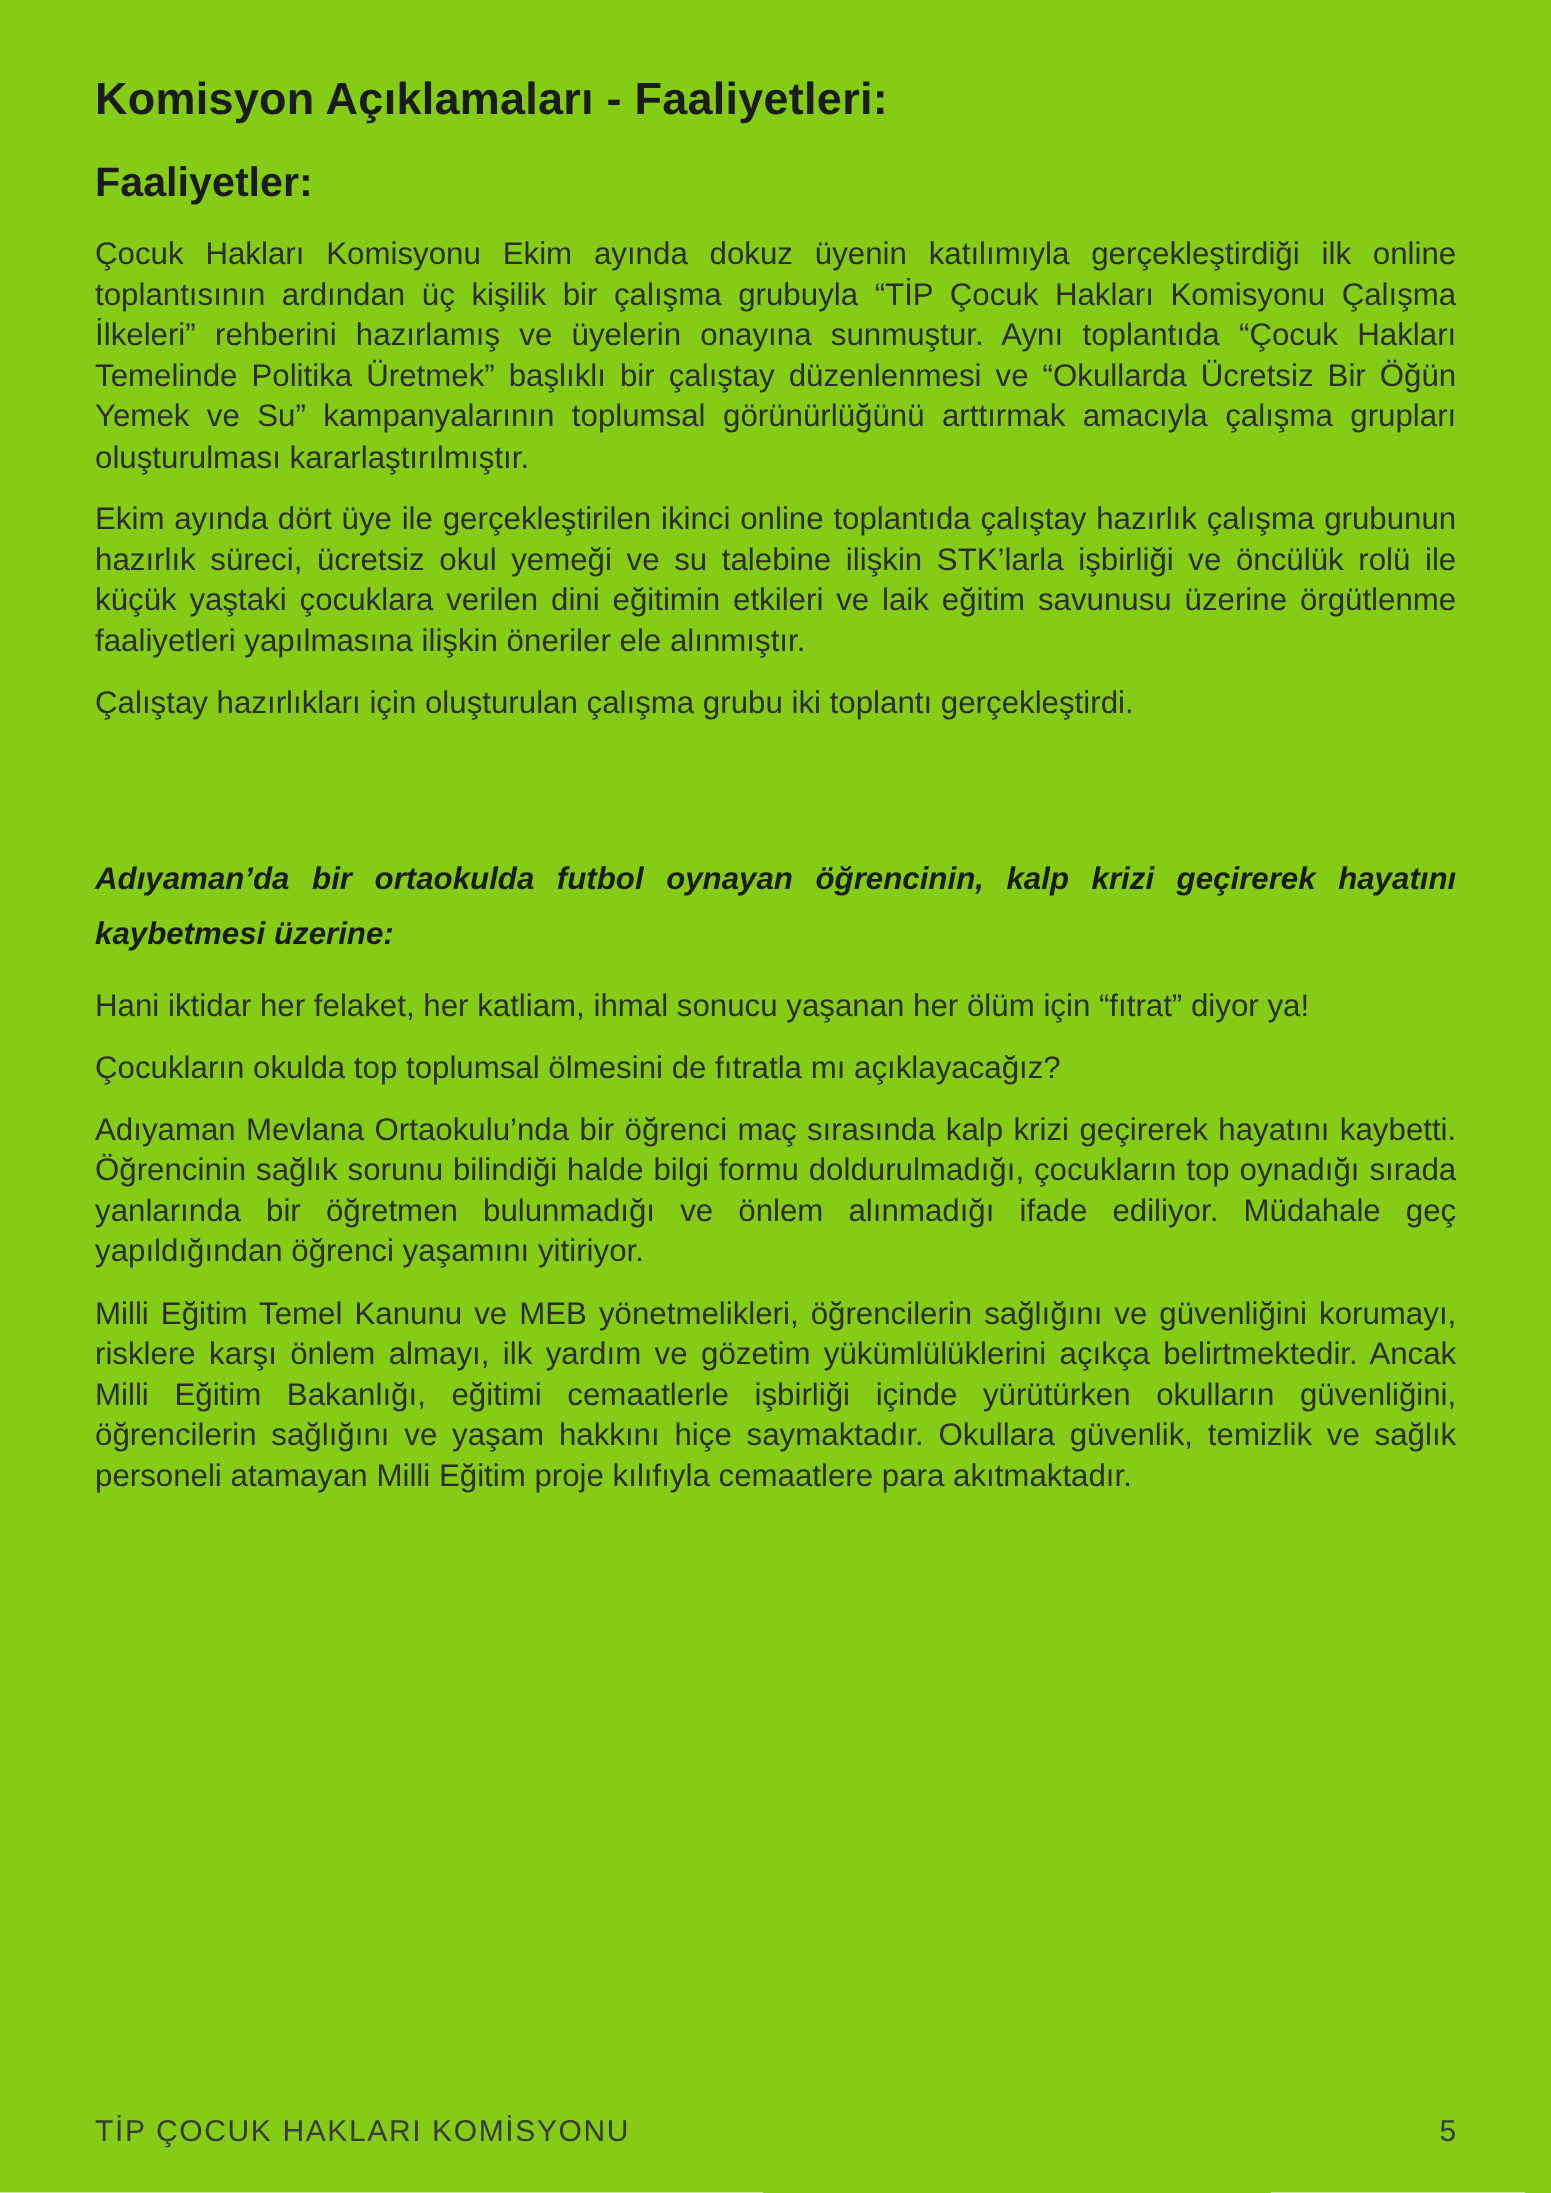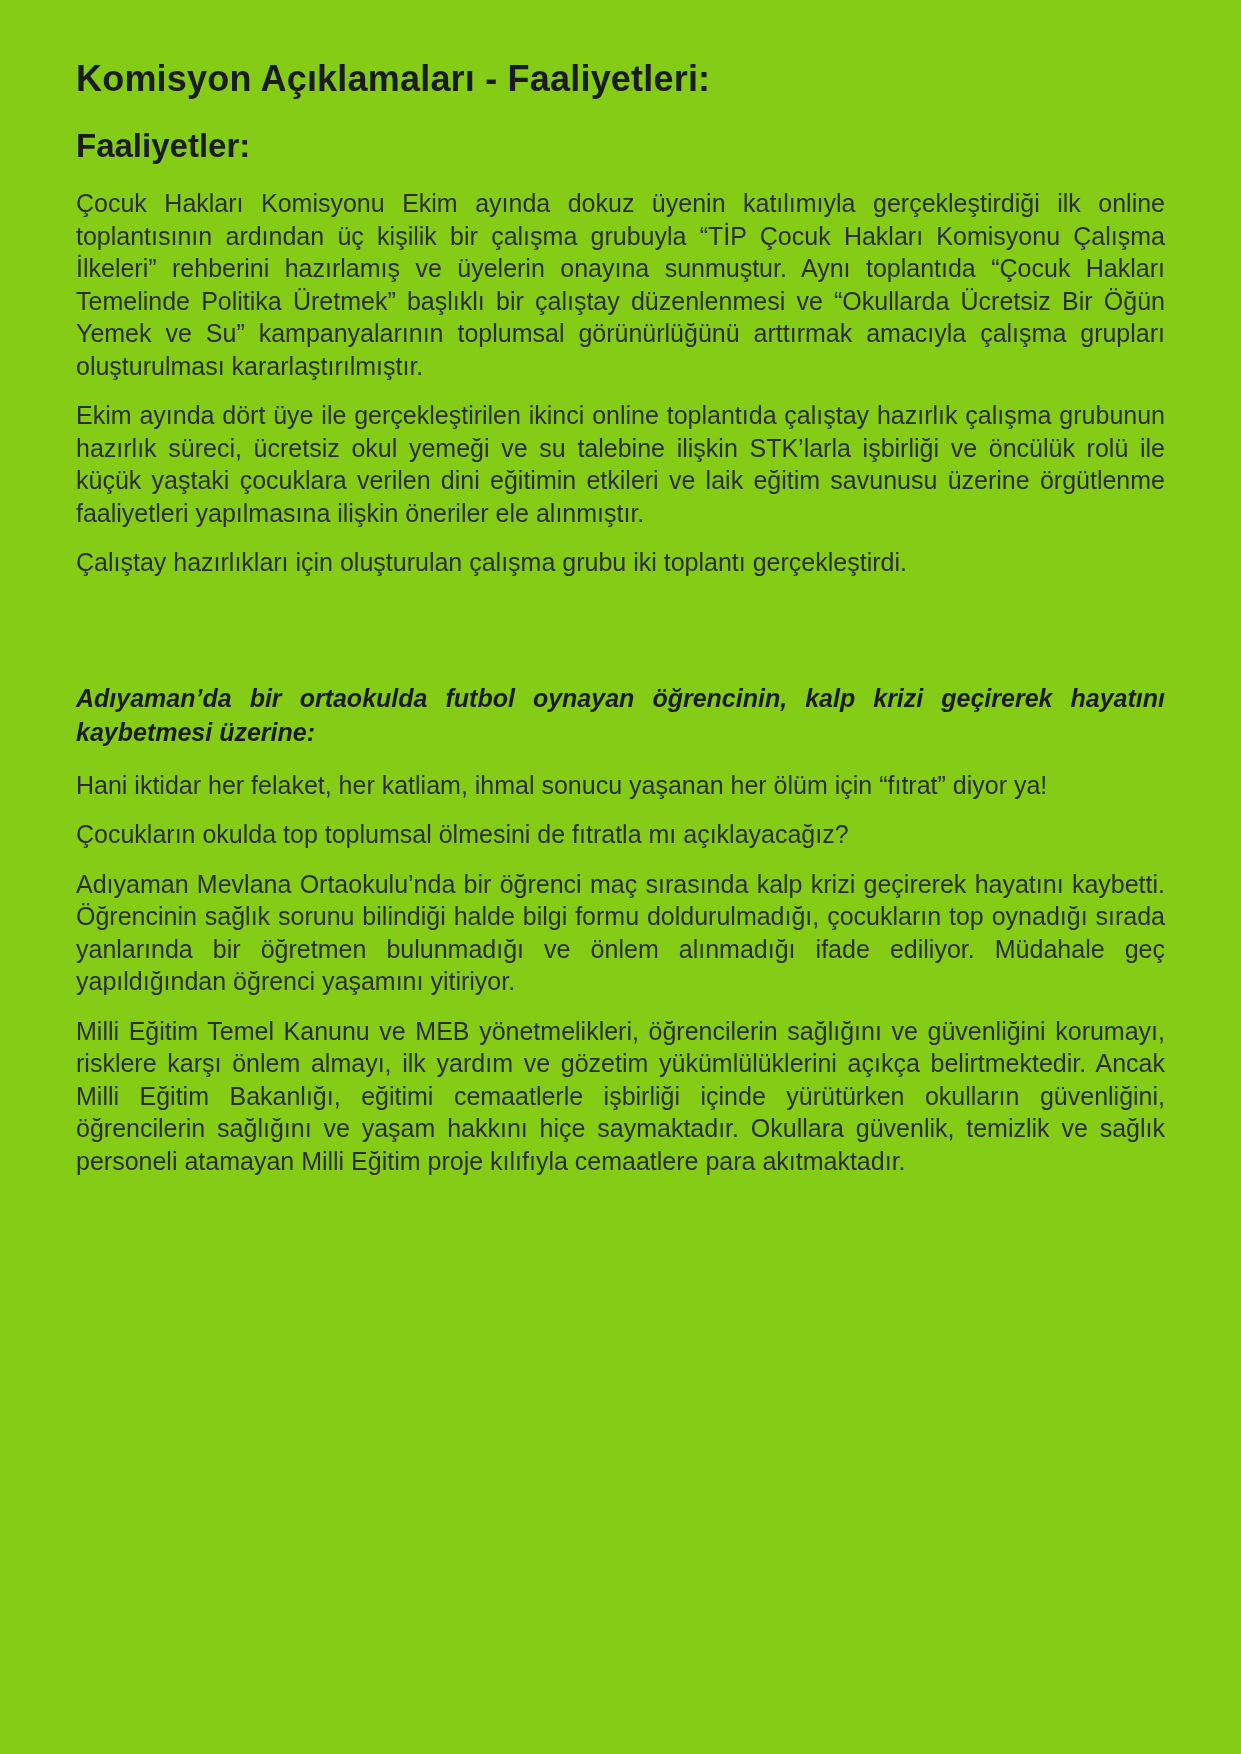--- a/index.html
+++ b/index.html
@@ -35,21 +35,21 @@
     font-size: 25px;
     line-height: 32.5px;
     text-align: justify;
     margin: 0 0 17px 0;
   }
   .section-aciklamalar {
     margin-top: 102px;
   }
   .statement-title {
     font-size: 25px;
-    line-height: 34px;
+    line-height: 44px;
     font-weight: 700;
     font-style: italic;
     color: #1b1b1b;
     text-align: justify;
     margin: 0 0 20px 0;
   }
   .continued {
     text-align-last: justify;
   }
   .page-footer {
@@ -83,14 +83,18 @@
   </section>
 
   <section class="section-aciklamalar">
     <p class="statement-title">Adıyaman’da bir ortaokulda futbol oynayan öğrencinin, kalp krizi geçirerek hayatını kaybetmesi üzerine:</p>
     <p class="body-par">Hani iktidar her felaket, her katliam, ihmal sonucu yaşanan her ölüm için “fıtrat” diyor ya!</p>
     <p class="body-par">Çocukların okulda top toplumsal ölmesini de fıtratla mı açıklayacağız?</p>
     <p class="body-par">Adıyaman Mevlana Ortaokulu’nda bir öğrenci maç sırasında kalp krizi geçirerek hayatını kaybetti. Öğrencinin sağlık sorunu bilindiği halde bilgi formu doldurulmadığı, çocukların top oynadığı sırada yanlarında bir öğretmen bulunmadığı ve önlem alınmadığı ifade ediliyor. Müdahale geç yapıldığından öğrenci yaşamını yitiriyor.</p>
     <p class="body-par">Milli Eğitim Temel Kanunu ve MEB yönetmelikleri, öğrencilerin sağlığını ve güvenliğini korumayı, risklere karşı önlem almayı, ilk yardım ve gözetim yükümlülüklerini açıkça belirtmektedir. Ancak Milli Eğitim Bakanlığı, eğitimi cemaatlerle işbirliği içinde yürütürken okulların güvenliğini, öğrencilerin sağlığını ve yaşam hakkını hiçe saymaktadır. Okullara güvenlik, temizlik ve sağlık personeli atamayan Milli Eğitim proje kılıfıyla cemaatlere para akıtmaktadır.</p>
   </section>
 
+  <footer class="page-footer">
+    <span class="footer-text">TİP ÇOCUK HAKLARI KOMİSYONU</span>
+    <span class="page-number">5</span>
+  </footer>
 
 </div>
 
 </body></html>

